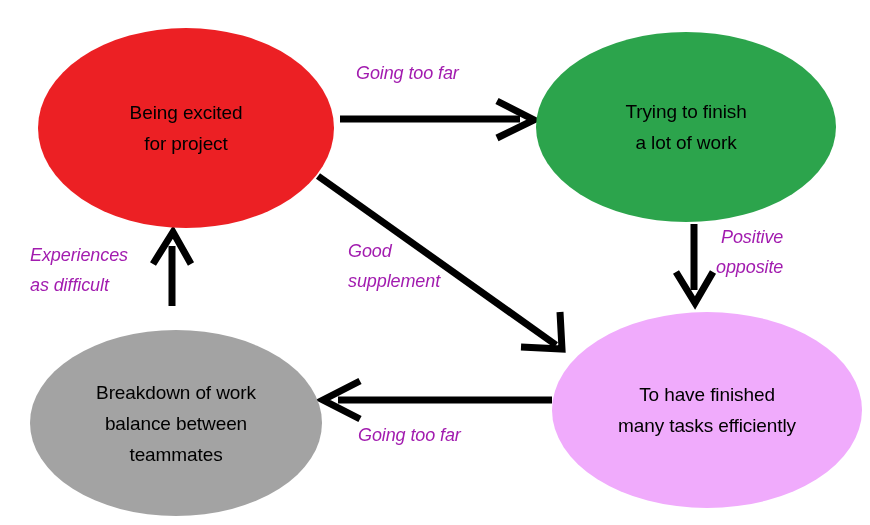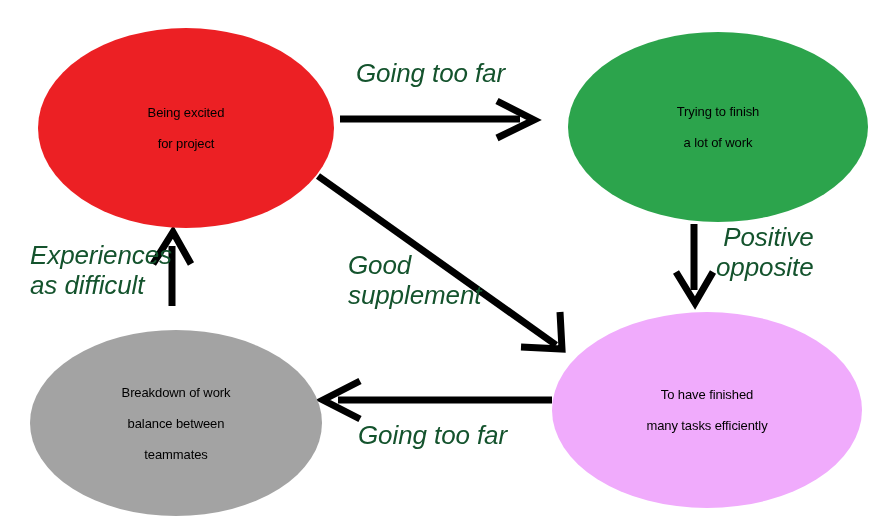--- a/index.html
+++ b/index.html
@@ -26,47 +26,47 @@
     position: absolute;
     display: flex;
     align-items: center;
     justify-content: center;
     border-radius: 50%;
     box-sizing: border-box;
   }
   .node-label {
     text-align: center;
     color: #000000;
-    font-size: 13px;
+    font-size: 19px;
     line-height: 31px;
     font-family: "Liberation Sans", sans-serif;
     white-space: pre-line;
     letter-spacing: -0.1px;
   }
   .edge-label {
     position: absolute;
-    color: #14532d;
+    color: #a21caf;
     font-style: italic;
-    font-size: 26px;
+    font-size: 18px;
     line-height: 30px;
     font-family: "Liberation Sans", sans-serif;
     white-space: pre-line;
     letter-spacing: -0.1px;
   }
 
   
   #node-red    { left: 38px;  top: 28px;  width: 296px; height: 200px; }
-  #node-green  { left: 568px; top: 32px;  width: 300px; height: 190px; }
+  #node-green  { left: 536px; top: 32px;  width: 300px; height: 190px; }
   #node-blue   { left: 552px; top: 312px; width: 310px; height: 196px; }
   #node-yellow { left: 30px;  top: 330px; width: 292px; height: 186px; }
 
   
   #label-going-too-far-top   { left: 356px; top: 58px;  }
   #label-positive-opposite   { left: 716px; top: 222px; text-align: right; }
-  #label-good-supplement     { left: 348px; top: 250px; }
+  #label-good-supplement     { left: 348px; top: 236px; }
   #label-experiences         { left: 30px;  top: 240px; }
   #label-going-too-far-bottom{ left: 358px; top: 420px; }
 </style>
 </head>
 <body>
 
 <div id="canvas">
 
   <svg id="edges" viewBox="0 0 870 525" xmlns="http://www.w3.org/2000/svg">
 

